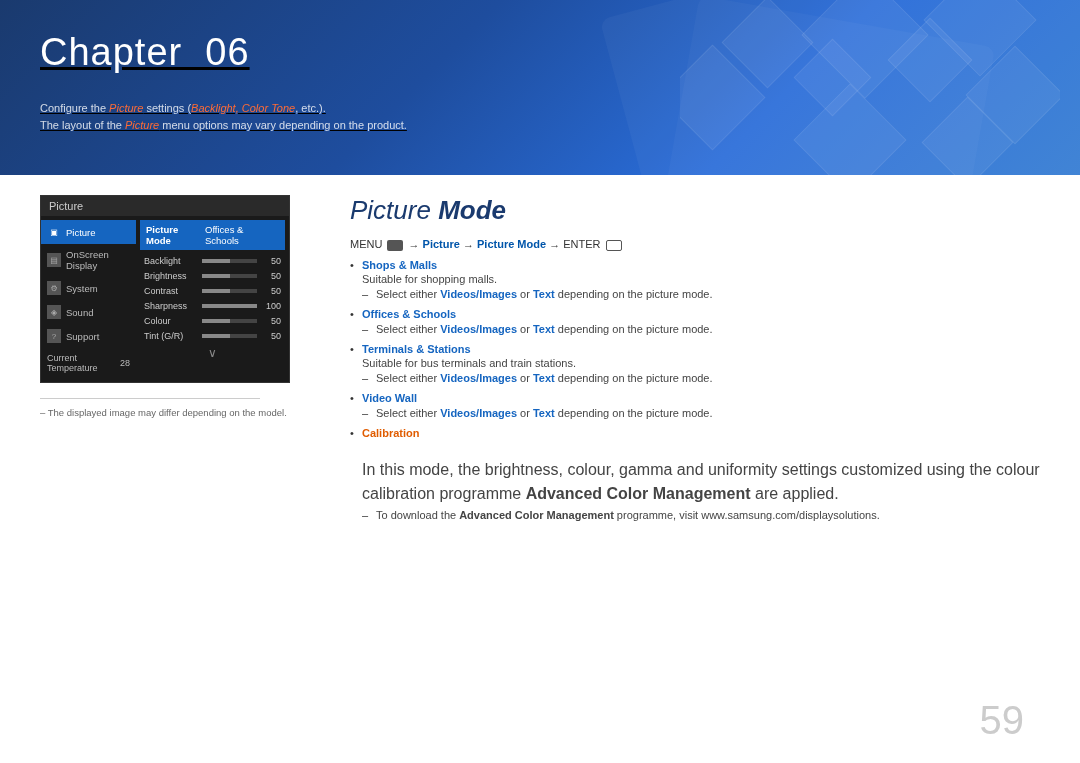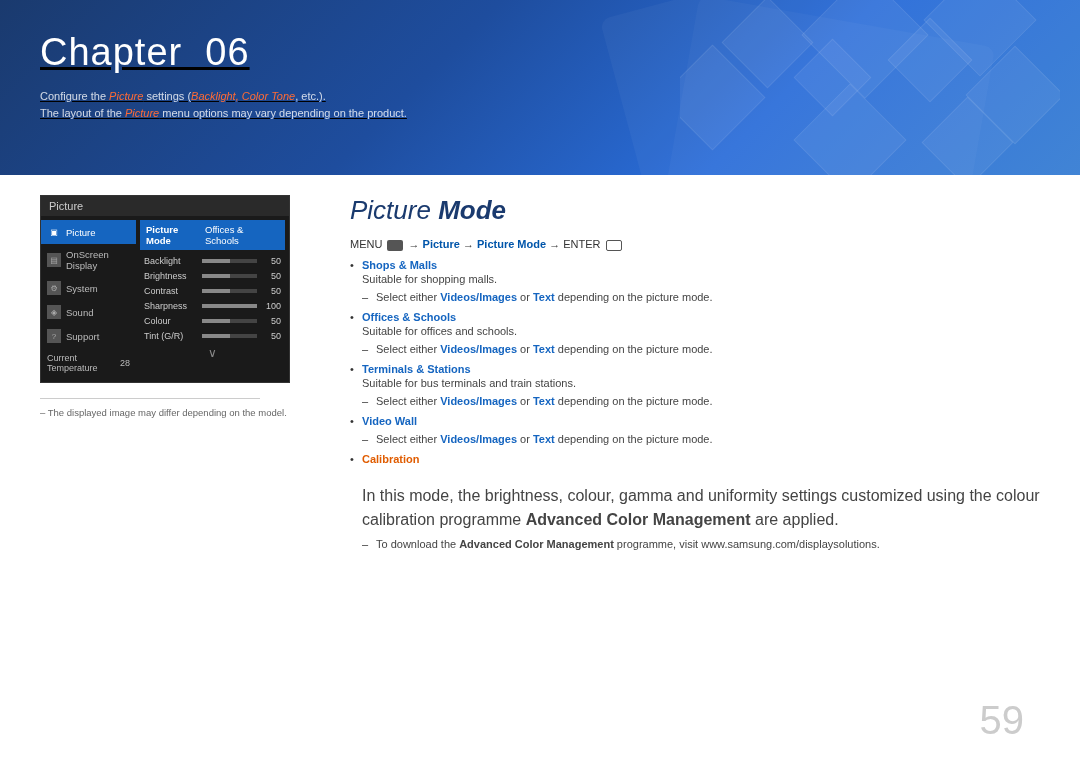--- a/index.html
+++ b/index.html
@@ -57,21 +57,21 @@
       line-height: 1.2;
       letter-spacing: 1px;
     }
     .chapter-subtitle {
       color: #fff;
       font-size: 38px;
       font-weight: 700;
       line-height: 1.2;
     }
     .header-desc {
-      margin-top: 12px;
+      margin-top: 24px;
     }
     .header-desc p {
       font-size: 11px;
       color: rgba(255,255,255,0.8);
       line-height: 1.6;
     }
     .highlight-orange { color: #ff6b35; font-style: italic; }
 
     
     .main-content {
@@ -281,21 +281,21 @@
     .sub-list {
       list-style: none;
       padding: 0;
       margin-top: 3px;
     }
     .sub-list li {
       font-size: 11px;
       color: #444;
       padding-left: 14px;
       position: relative;
-      margin-top: 6px;
+      margin-top: 0;
     }
     .sub-list li::before {
       content: '–';
       position: absolute;
       left: 0;
       color: #333;
     }
     .bold-link { color: #1565c0; font-weight: bold; }
     .or-text { color: #444; font-style: normal; }
 
@@ -474,21 +474,20 @@
     <ul class="bullet-list">
       <li>
         <span class="bullet-title">Shops &amp; Malls</span>
         <span class="bullet-desc">Suitable for shopping malls.</span>
         <ul class="sub-list">
           <li>Select either <span class="bold-link">Videos/Images</span> <span class="or-text">or</span> <span class="bold-link">Text</span> depending on the picture mode.</li>
         </ul>
       </li>
       <li>
         <span class="bullet-title">Offices &amp; Schools</span>
-        <span class="bullet-desc">Suitable for offices and schools.</span>
         <ul class="sub-list">
           <li>Select either <span class="bold-link">Videos/Images</span> <span class="or-text">or</span> <span class="bold-link">Text</span> depending on the picture mode.</li>
         </ul>
       </li>
       <li>
         <span class="bullet-title">Terminals &amp; Stations</span>
         <span class="bullet-desc">Suitable for bus terminals and train stations.</span>
         <ul class="sub-list">
           <li>Select either <span class="bold-link">Videos/Images</span> <span class="or-text">or</span> <span class="bold-link">Text</span> depending on the picture mode.</li>
         </ul>

